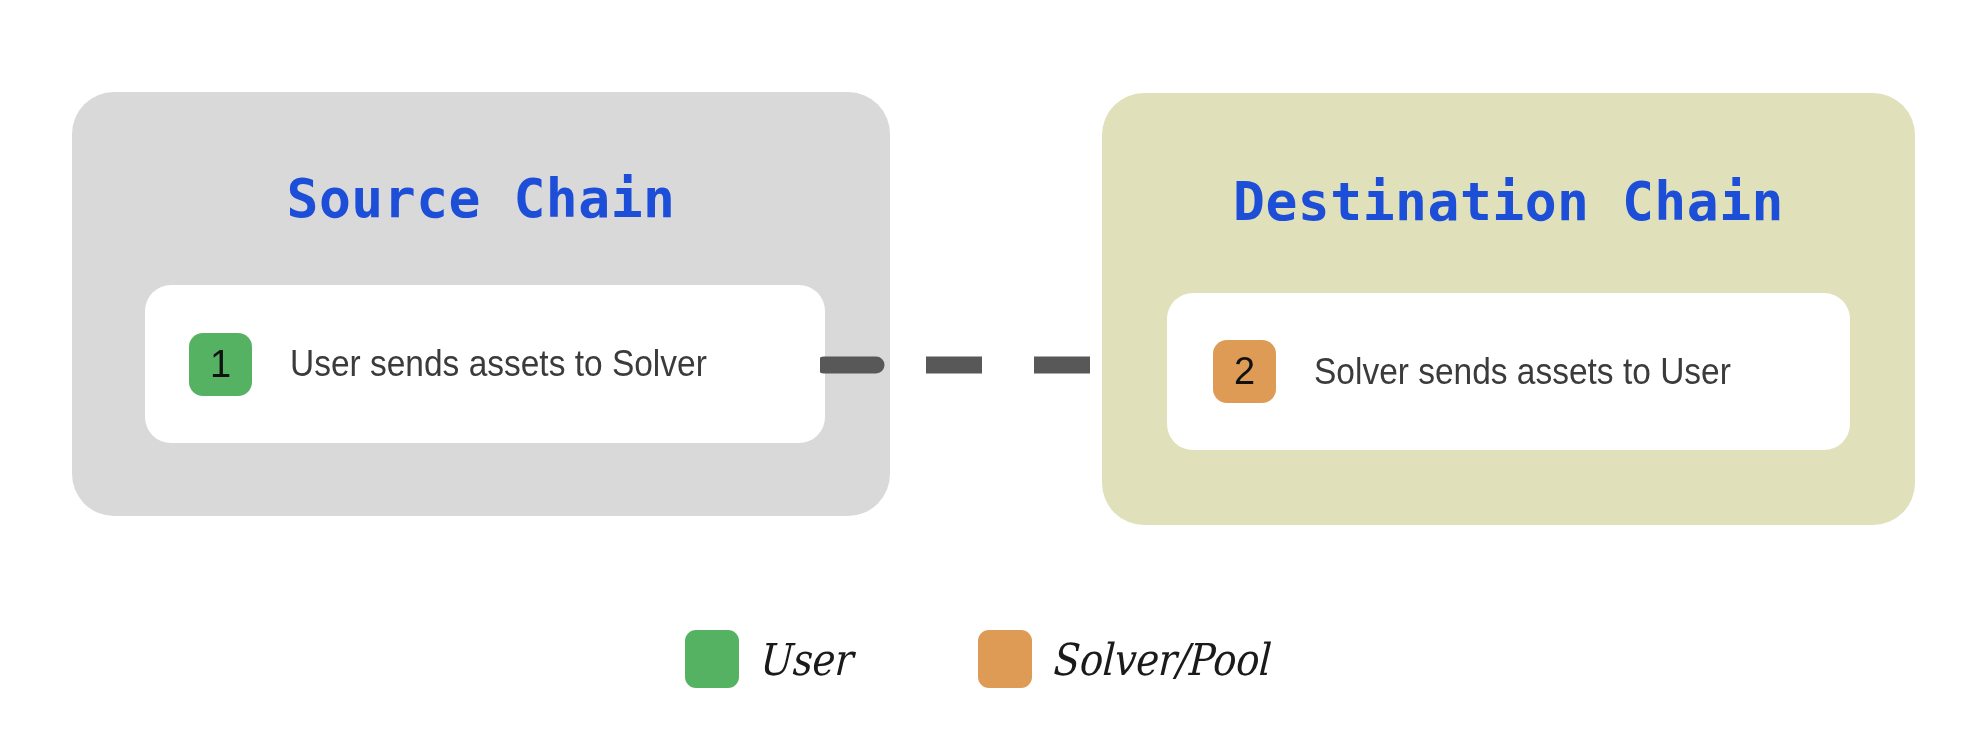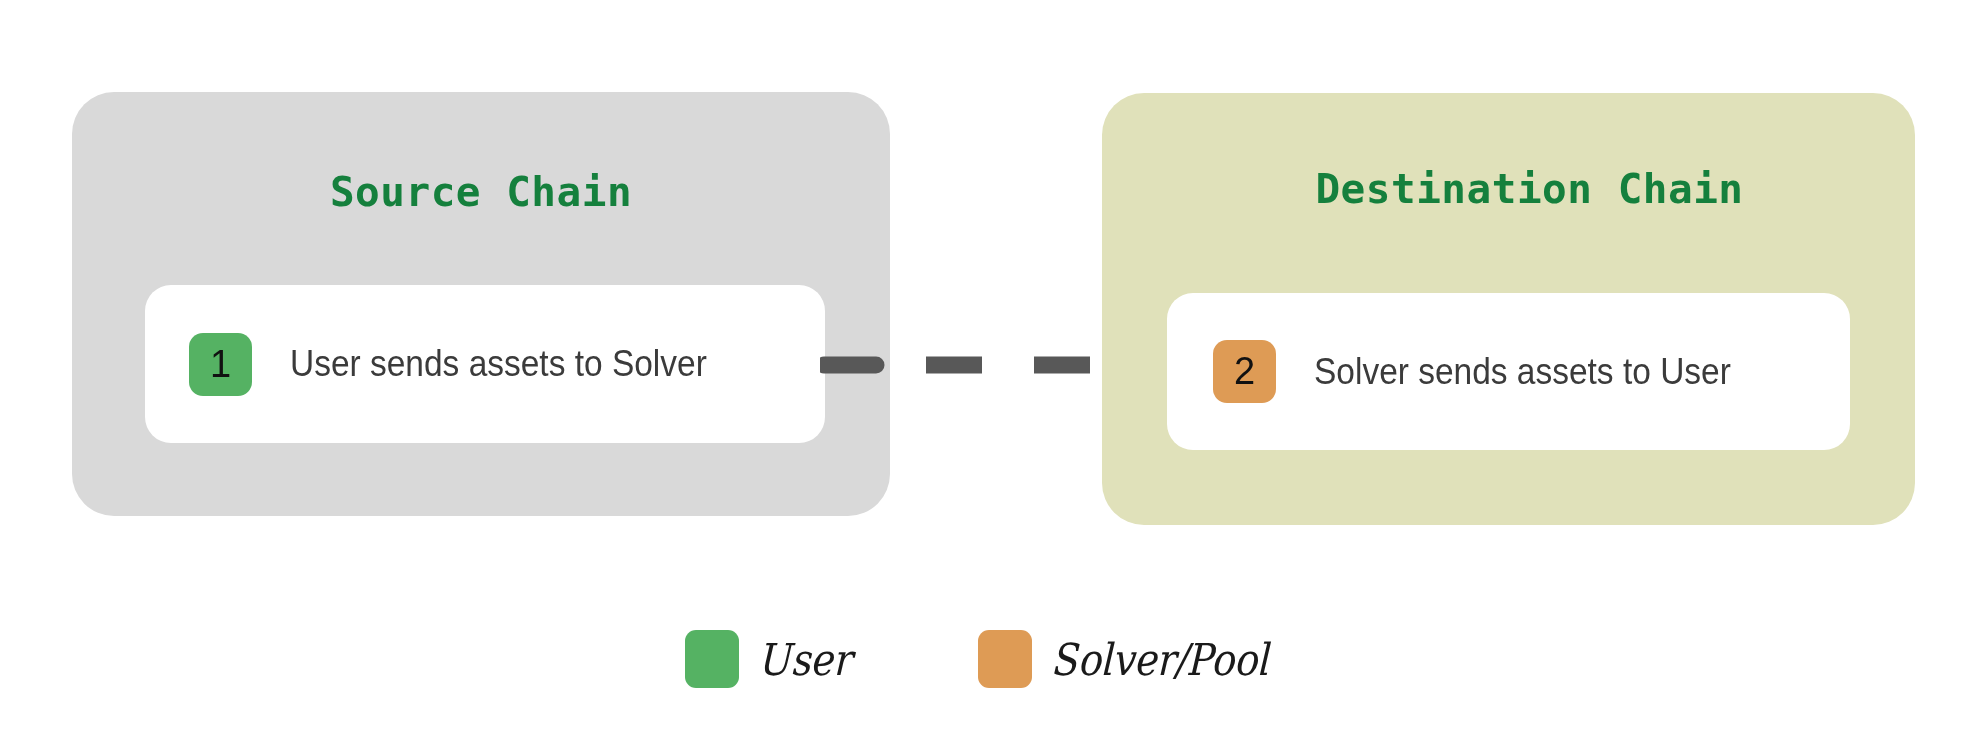--- a/index.html
+++ b/index.html
@@ -40,27 +40,27 @@
     background: #e0e1ba;
   }
 
   .panel-title {
     position: absolute;
     left: 0;
     width: 100%;
     text-align: center;
     font-family: "DejaVu Sans Mono", "Liberation Mono", monospace;
     font-weight: bold;
-    font-size: 41px;
+    font-size: 53px;
     letter-spacing: 0.5px;
-    color: #15803d;
+    color: #1d4ed8;
     white-space: nowrap;
   }
   #panel-source .panel-title { top: 76px; }
-  #panel-destination .panel-title { top: 72px; padding-left: 21px; }
+  #panel-destination .panel-title { top: 78px; }
 
   
   .step-card {
     position: absolute;
     background: #ffffff;
     border-radius: 26px;
     display: flex;
     align-items: center;
     box-sizing: border-box;
   }

